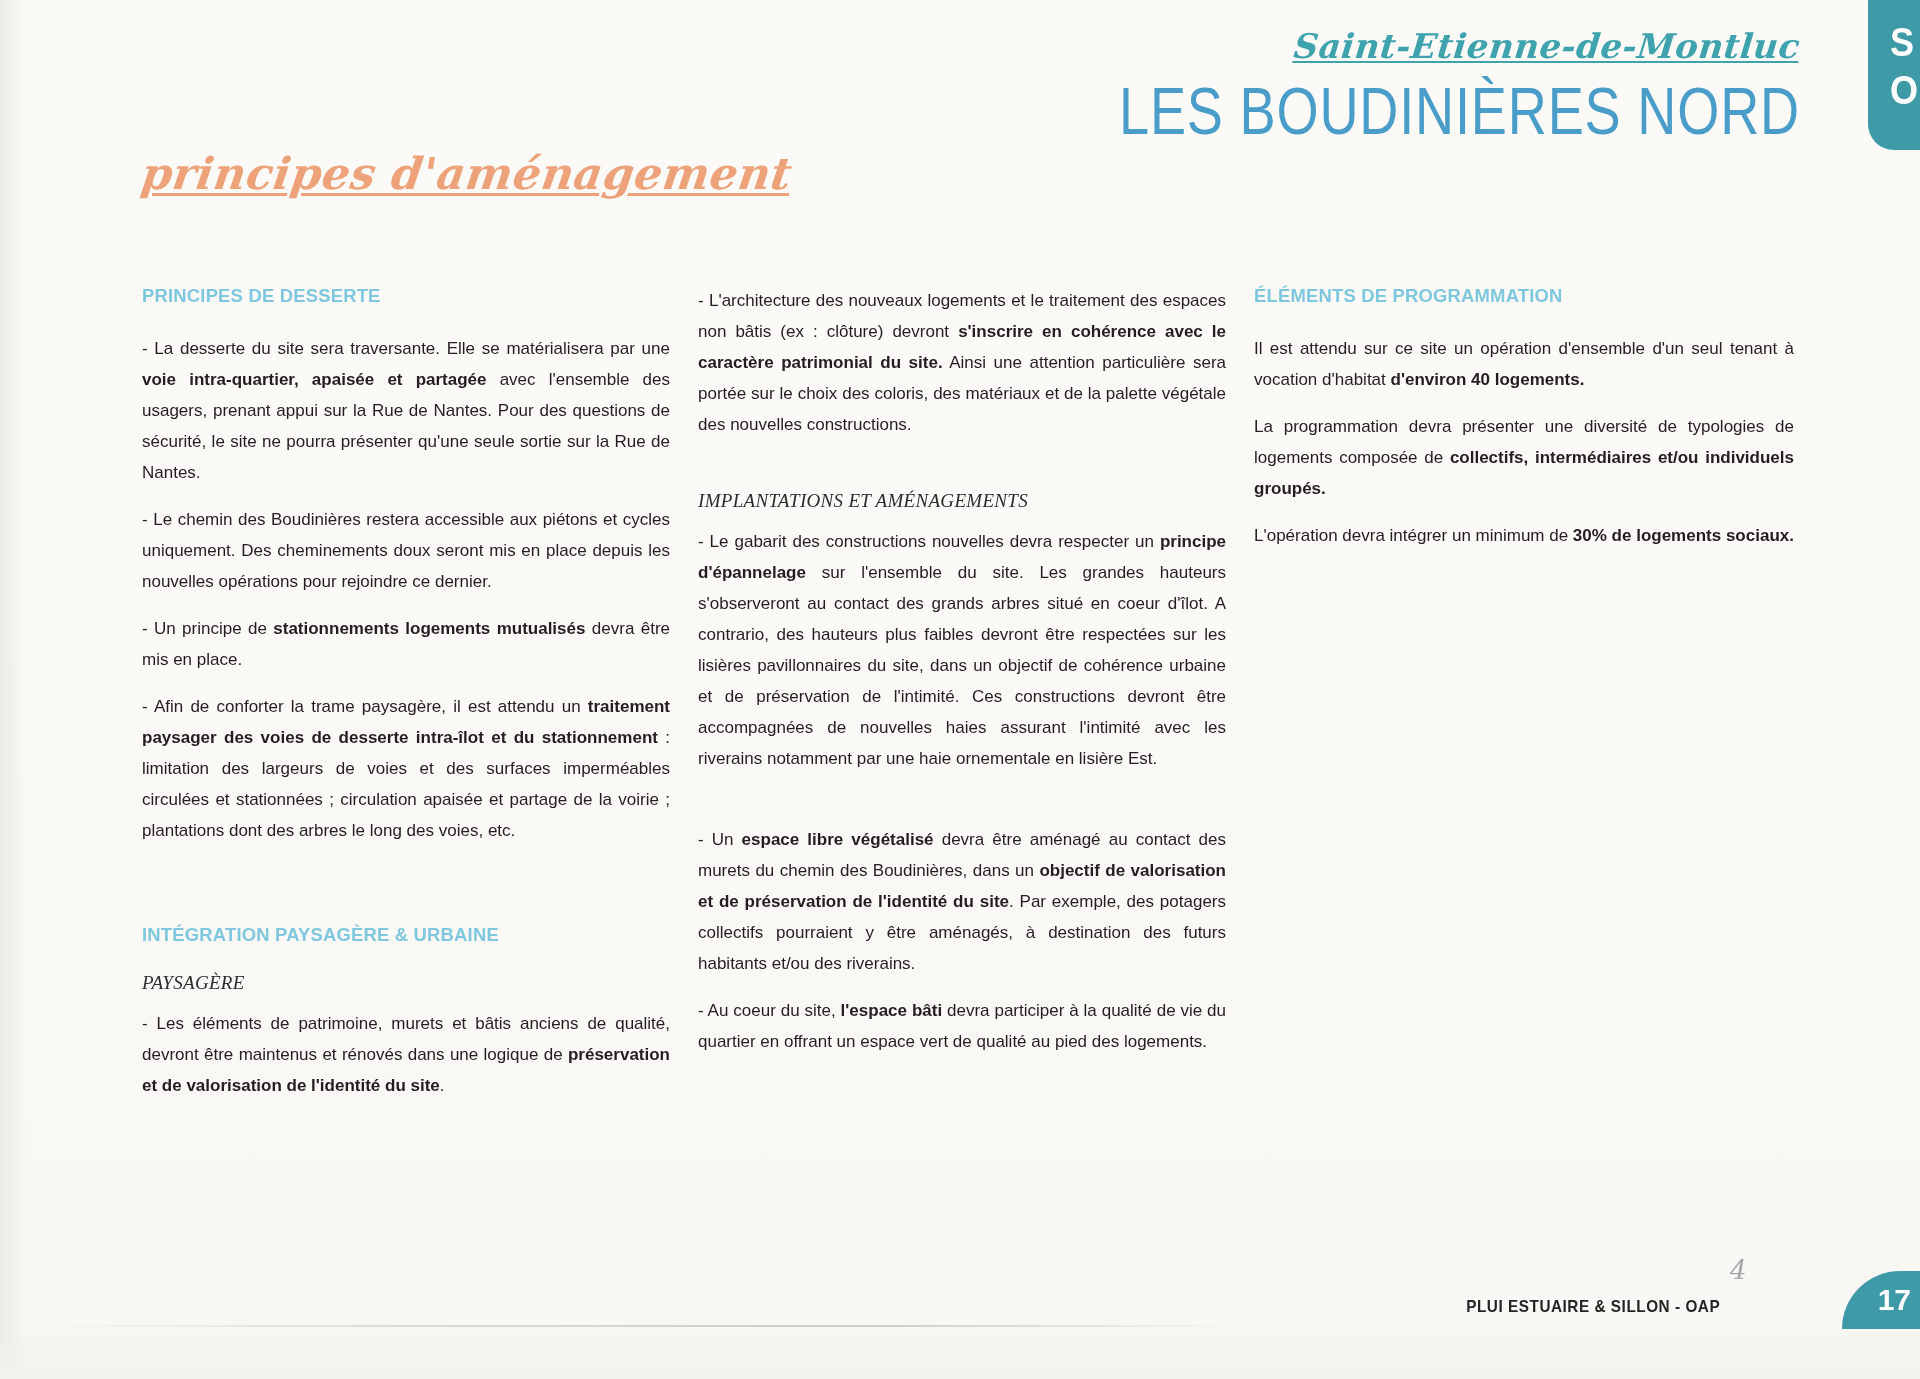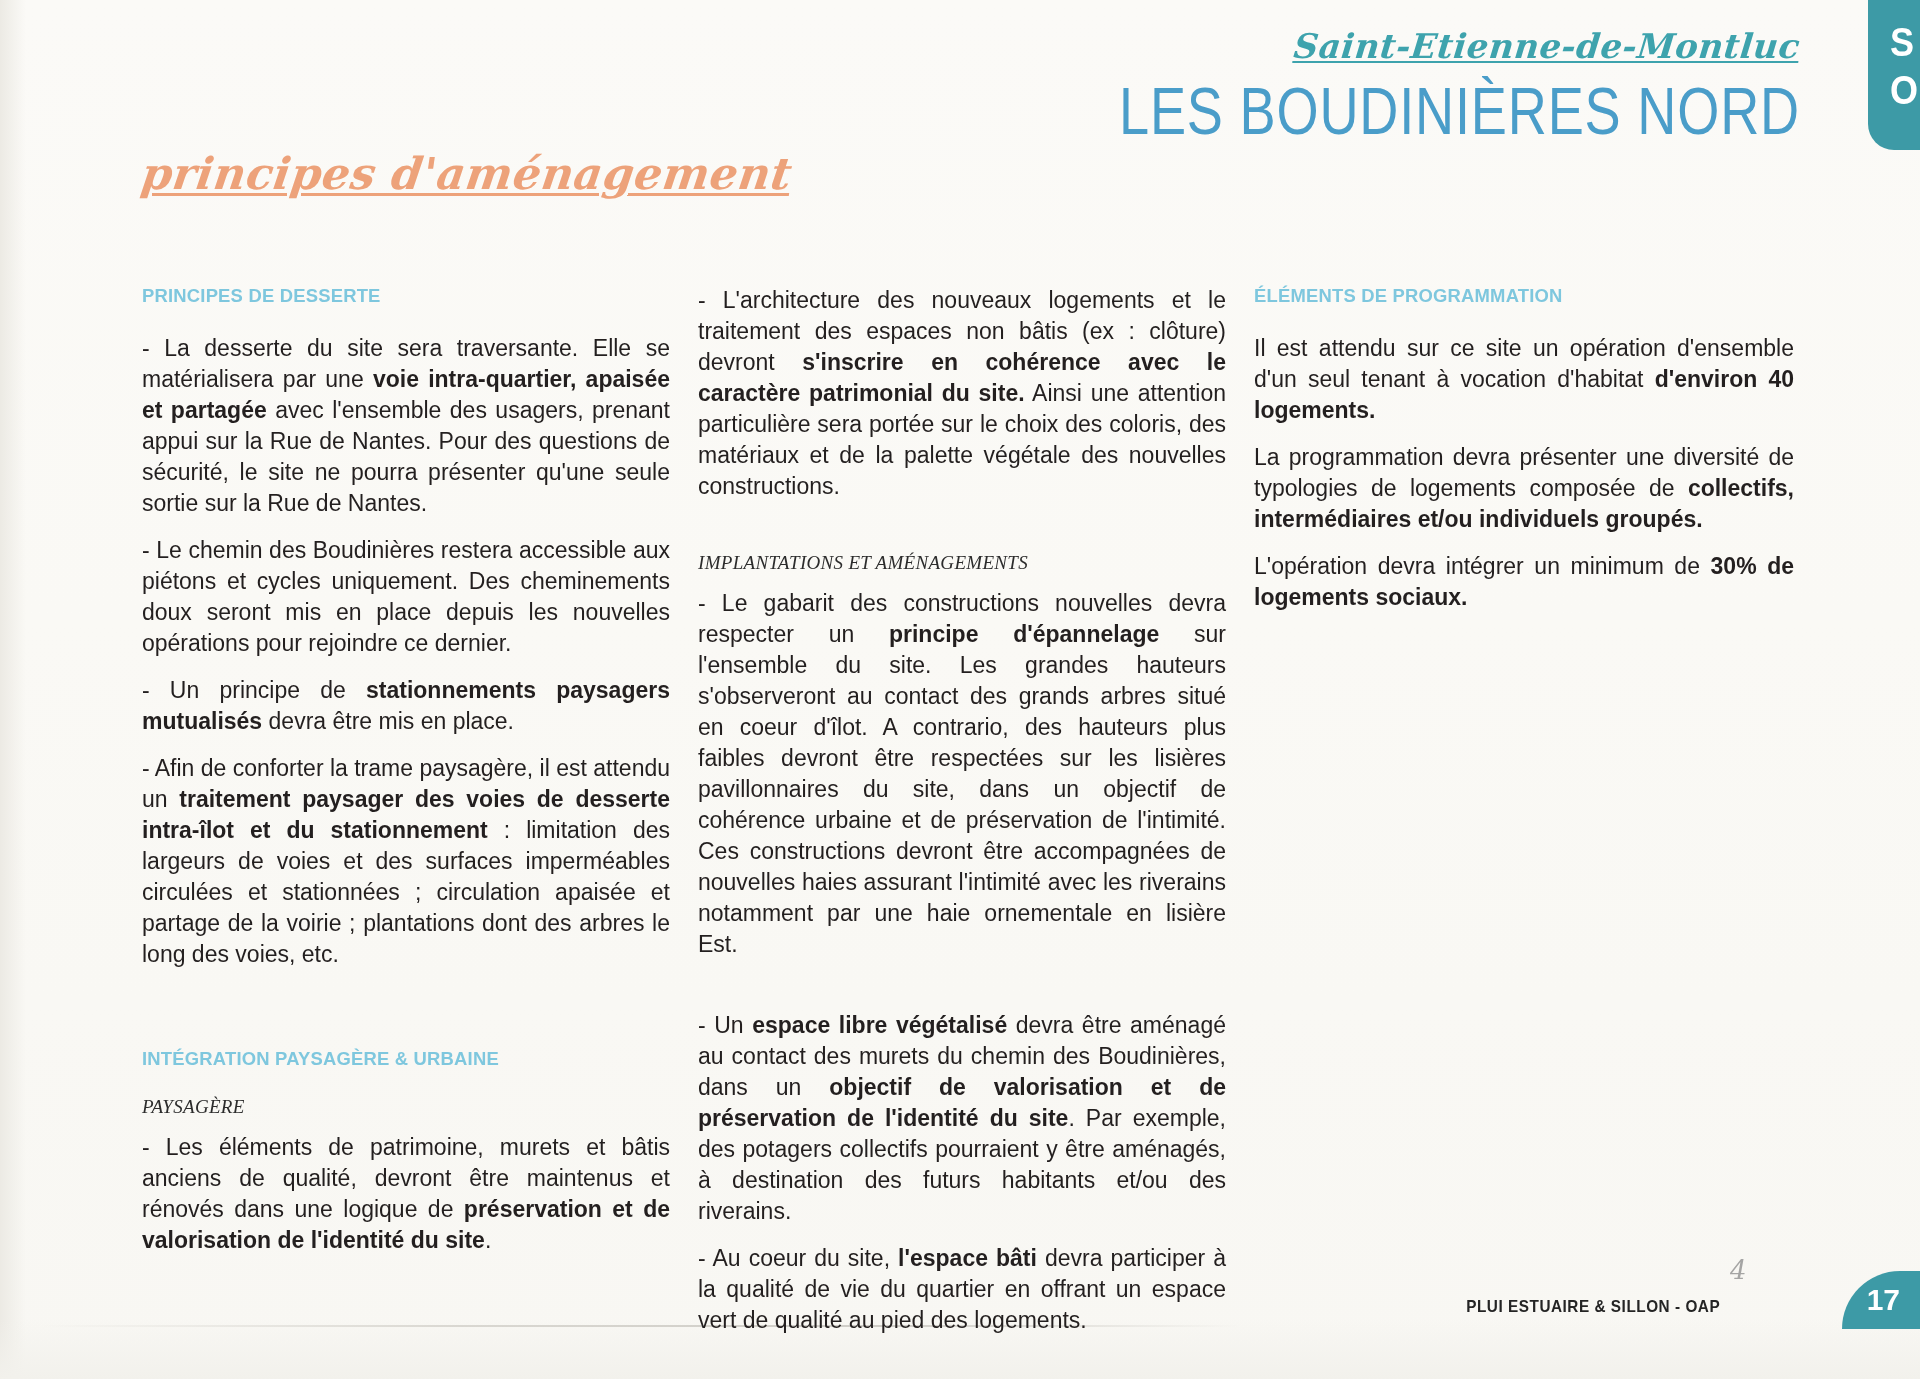--- a/index.html
+++ b/index.html
@@ -148,21 +148,21 @@
   .sub-title {
     color: #2c2c2c;
     font-style: italic;
     font-size: 19px;
     letter-spacing: 0.3px;
     margin: 0 0 14px 0;
     font-family: Liberation Serif, serif;
   }
   p.para {
     margin: 0 0 16px 0;
-    font-size: 23px;
+    font-size: 17px;
     line-height: 31px;
     color: #231f1f;
     text-align: justify;
     font-family: "Liberation Sans", sans-serif;
     hyphens: none;
   }
   p.para b { font-weight: bold; }
 
   .gap-lg { height: 62px; }
   .gap-md { height: 34px; }
@@ -189,21 +189,21 @@
     height: 58px;
     background: #3d9aa6;
     border-top-left-radius: 58px;
     color: #ffffff;
     font-family: "Liberation Sans Narrow", "Liberation Sans", sans-serif;
     font-weight: bold;
     font-size: 30px;
     display: flex;
     align-items: center;
     justify-content: flex-end;
-    padding-right: 20px;
+    padding-right: 9px;
     box-sizing: border-box;
     overflow: hidden;
   }
   .scribble {
     position: absolute;
     right: 160px;
     bottom: 94px;
     width: 30px;
     height: 30px;
     color: #8a8a8a;
@@ -233,21 +233,21 @@
   </div>
 
   <div class="page-heading">principes d'aménagement</div>
 
   <div class="columns">
 
     <div class="col col1">
       <div class="sec-title">PRINCIPES DE DESSERTE</div>
       <p class="para">- La desserte du site sera traversante. Elle se matérialisera par une <b>voie intra-quartier, apaisée et partagée</b> avec l'ensemble des usagers, prenant appui sur la Rue de Nantes. Pour des questions de sécurité, le site ne pourra présenter qu'une seule sortie sur la Rue de Nantes.</p>
       <p class="para">- Le chemin des Boudinières restera accessible aux piétons et cycles uniquement. Des cheminements doux seront mis en place depuis les nouvelles opérations pour rejoindre ce dernier.</p>
-      <p class="para">- Un principe de <b>stationnements paysagers mutualisés</b> devra être mis en place.</p>
+      <p class="para">- Un principe de <b>stationnements logements mutualisés</b> devra être mis en place.</p>
       <p class="para">- Afin de conforter la trame paysagère, il est attendu un <b>traitement paysager des voies de desserte intra-îlot et du stationnement</b> : limitation des largeurs de voies et des surfaces imperméables circulées et stationnées ; circulation apaisée et partage de la voirie ; plantations dont des arbres le long des voies, etc.</p>
 
       <div class="gap-lg"></div>
 
       <div class="sec-title">INTÉGRATION PAYSAGÈRE &amp; URBAINE</div>
       <div class="sub-title">PAYSAGÈRE</div>
       <p class="para">- Les éléments de patrimoine, murets et bâtis anciens de qualité, devront être maintenus et rénovés dans une logique de <b>préservation et de valorisation de l'identité du site</b>.</p>
     </div>
 
     <div class="col col2">

